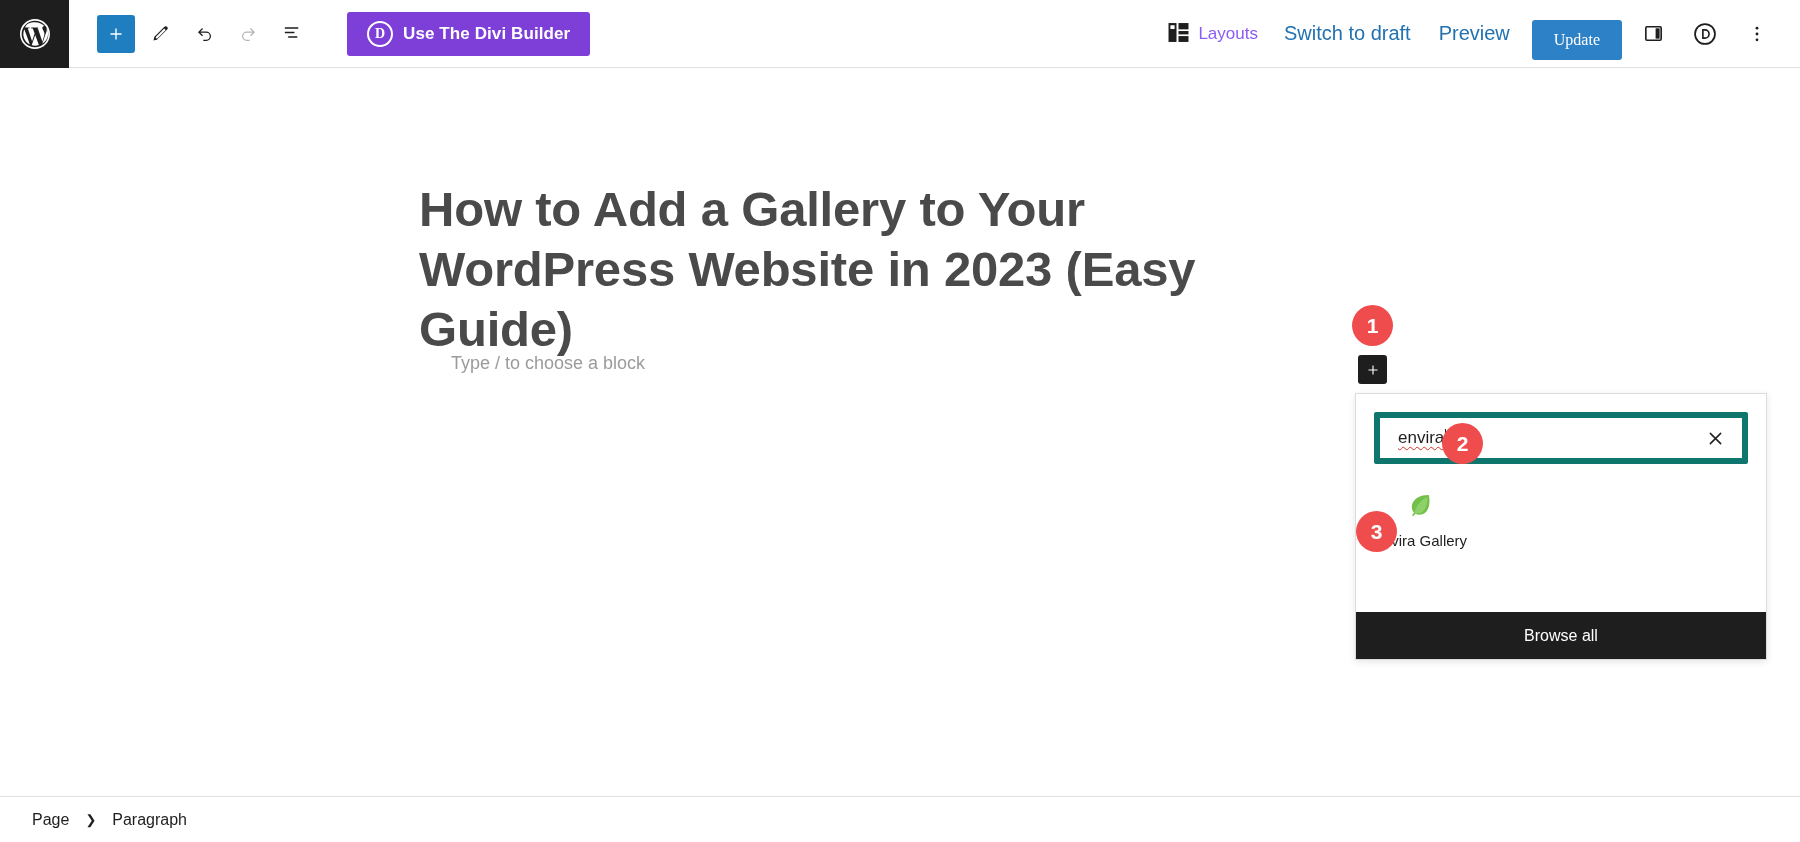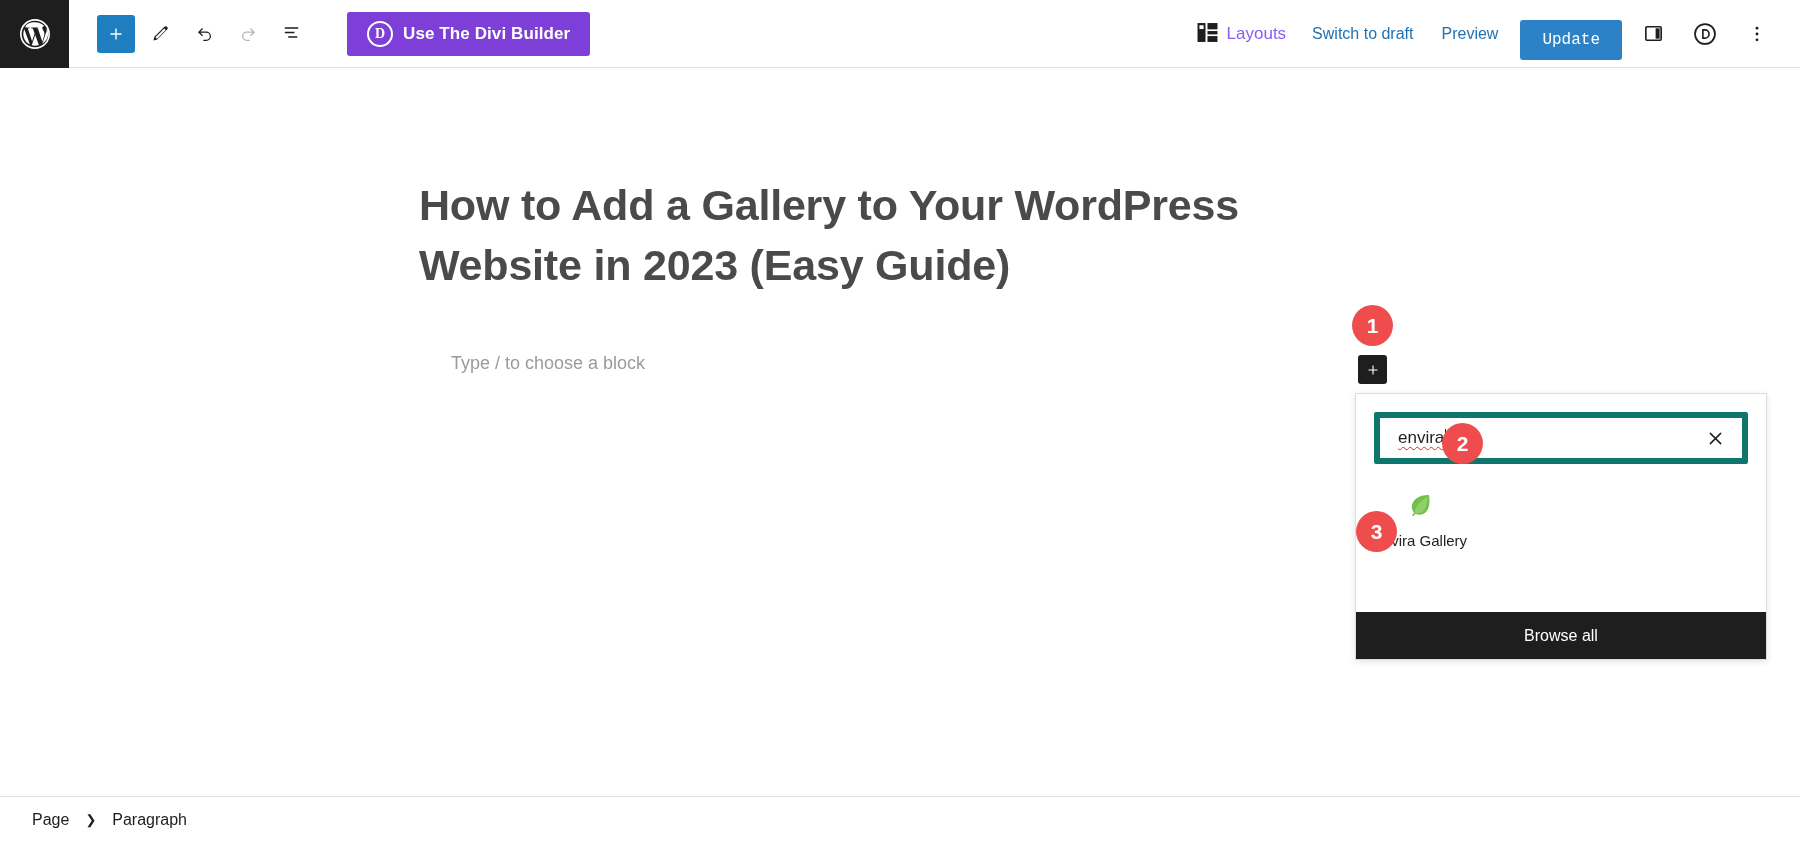--- a/index.html
+++ b/index.html
@@ -119,37 +119,37 @@
   }
   .layouts-btn .layouts-label {
     font-size: 17px;
     color: #8b5cf6;
     white-space: nowrap;
   }
   .link-btn {
     border: none;
     background: transparent;
     color: #2271b1;
-    font-size: 16px;
+    font-size: 20px;
     padding: 8px 14px;
     cursor: pointer;
     white-space: nowrap;
     font-family: "Liberation Sans", sans-serif;
   }
   .update-btn {
     background: #2d82c7;
     color: #ffffff;
     font-size: 16px;
     border: none;
     border-radius: 3px;
     padding: 11px 22px;
     margin-left: 8px;
     cursor: pointer;
     white-space: nowrap;
-    font-family: Liberation Mono, monospace;
+    font-family: Liberation Serif, serif;
     margin-top: 12px;
   }
   .icon-btn {
     width: 42px;
     height: 42px;
     display: flex;
     align-items: center;
     justify-content: center;
     border: none;
     background: transparent;
@@ -165,21 +165,21 @@
     top: 68px; left: 0;
     width: 1800px;
     height: 754px;
     background: #ffffff;
   }
   .post-title {
     position: absolute;
     left: 419px;
     top: 78px;
     width: 910px;
-    font-size: 43px;
+    font-size: 49px;
     line-height: 60px;
     font-weight: bold;
     color: #4a4a4a;
     letter-spacing: -0.2px;
   }
   .paragraph-placeholder {
     position: absolute;
     left: 419px;
     top: 285px;
     font-size: 18px;

